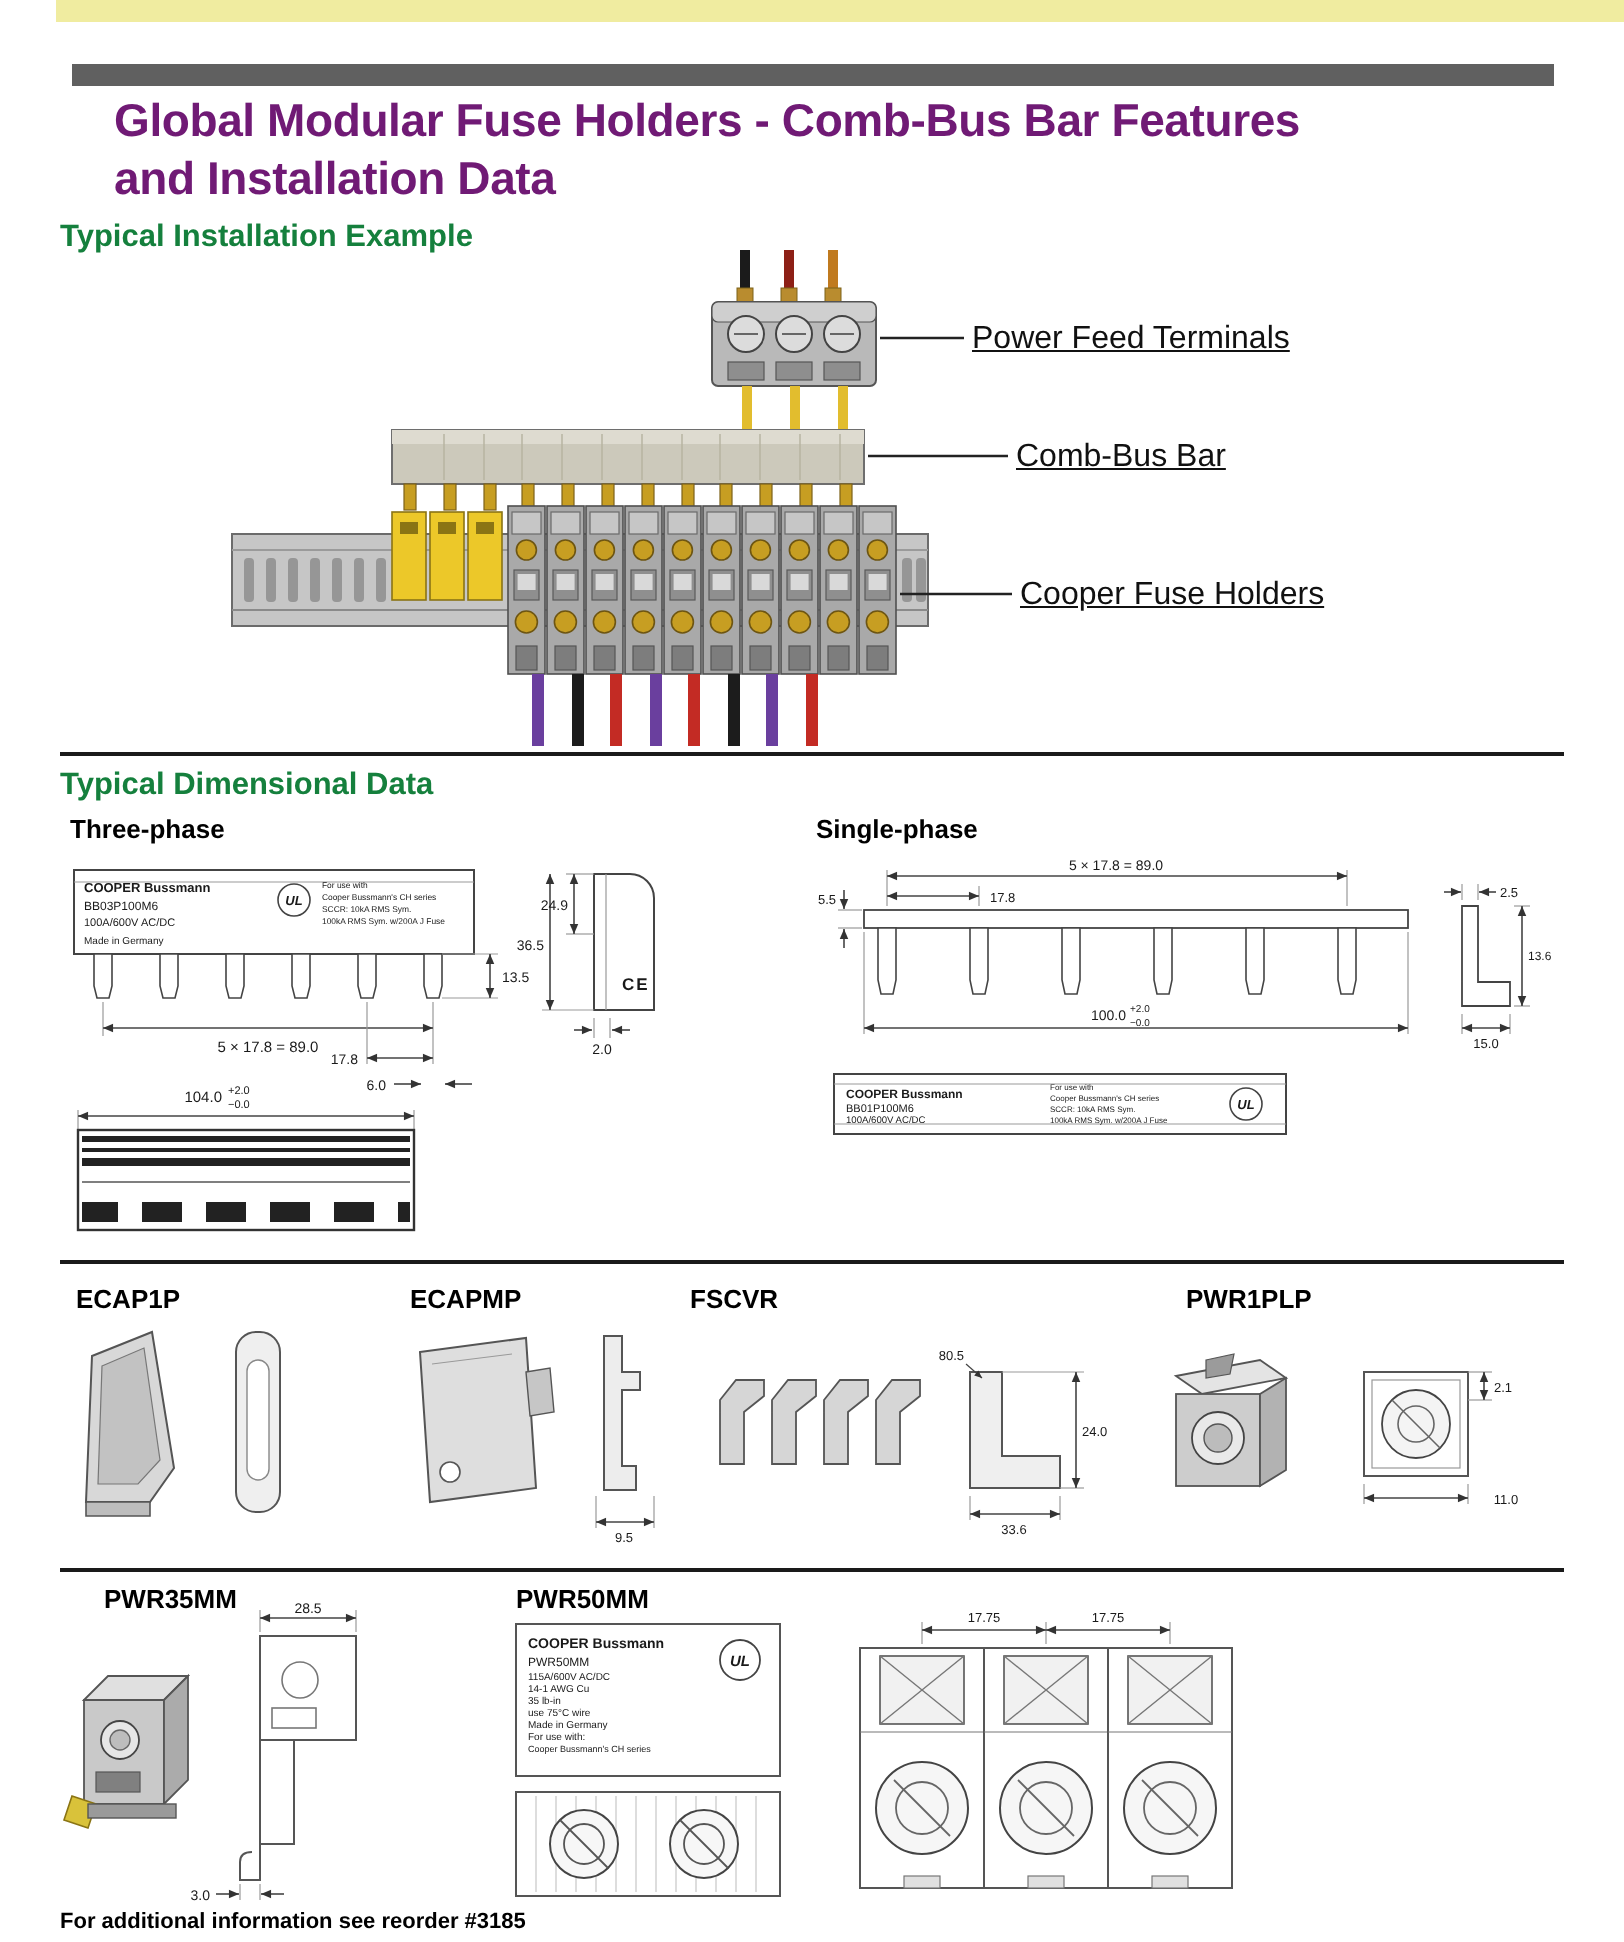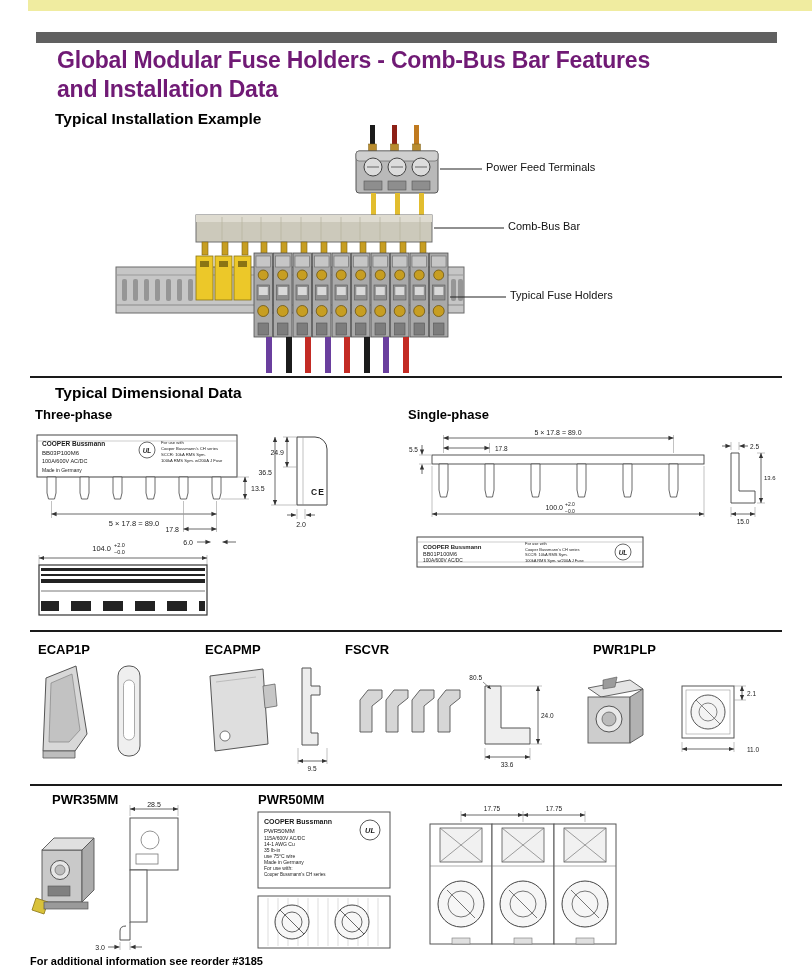--- a/index.html
+++ b/index.html
@@ -4,24 +4,24 @@
 <style>
   * { box-sizing: border-box; }
   html, body { margin:0; padding:0; }
   body {
     width:812px; height:971px; position:relative; overflow:hidden;
     background:#ffffff; color:#000;
     font-family:"Liberation Sans", sans-serif;
   }
   .abs { position:absolute; }
   .title { font-size:23px; font-weight:bold; line-height:29px; letter-spacing:-0.2px; color:#701a75; }
-  .section-heading { font-size:15.5px; font-weight:bold; color:#000000;margin-left:25px; }
+  .section-heading { font-size:15.5px; font-weight:bold; color:#15803d; }
   .sub-heading { font-size:13px; font-weight:bold; }
   .product-heading { font-size:13px; font-weight:bold; }
-  .callout { font-size:11px; color:#111; }
+  .callout { font-size:16px; color:#111;text-decoration:underline; }
   .rule { background:#1a1a1a; height:2px; }
   .footer-note { font-size:11px; font-weight:bold; }
   svg { display:block; overflow:visible; }
   svg text { font-family:"Liberation Sans", sans-serif; fill:#1a1a1a; }
 </style>
 </head>
 <body>
 
 <svg width="0" height="0" class="abs" aria-hidden="true">
 <defs>
@@ -177,21 +177,21 @@
   </g>
   <g stroke="#222" stroke-width="1.2">
     <line x1="410" y1="44" x2="452" y2="44"></line>
     <line x1="404" y1="103" x2="474" y2="103"></line>
     <line x1="420" y1="172" x2="476" y2="172"></line>
   </g>
 </svg>
 
 <div class="abs callout" style="left:486px;top:161px">Power Feed Terminals</div>
 <div class="abs callout" style="left:508px;top:220px">Comb-Bus Bar</div>
-<div class="abs callout" style="left:510px;top:289px">Typical Fuse Holders</div>
+<div class="abs callout" style="left:510px;top:289px">Cooper Fuse Holders</div>
 
 <div class="abs rule" style="left:30px;top:376px;width:752px"></div>
 
 <div class="abs section-heading" style="left:30px;top:384px">Typical Dimensional Data</div>
 <div class="abs sub-heading" style="left:35px;top:407px">Three-phase</div>
 <div class="abs sub-heading" style="left:408px;top:407px">Single-phase</div>
 
 <svg class="abs" style="left:35px;top:425px" width="345" height="200">
   <g>
     <rect x="2" y="10" width="200" height="42" fill="#fff" stroke="#444"></rect>

